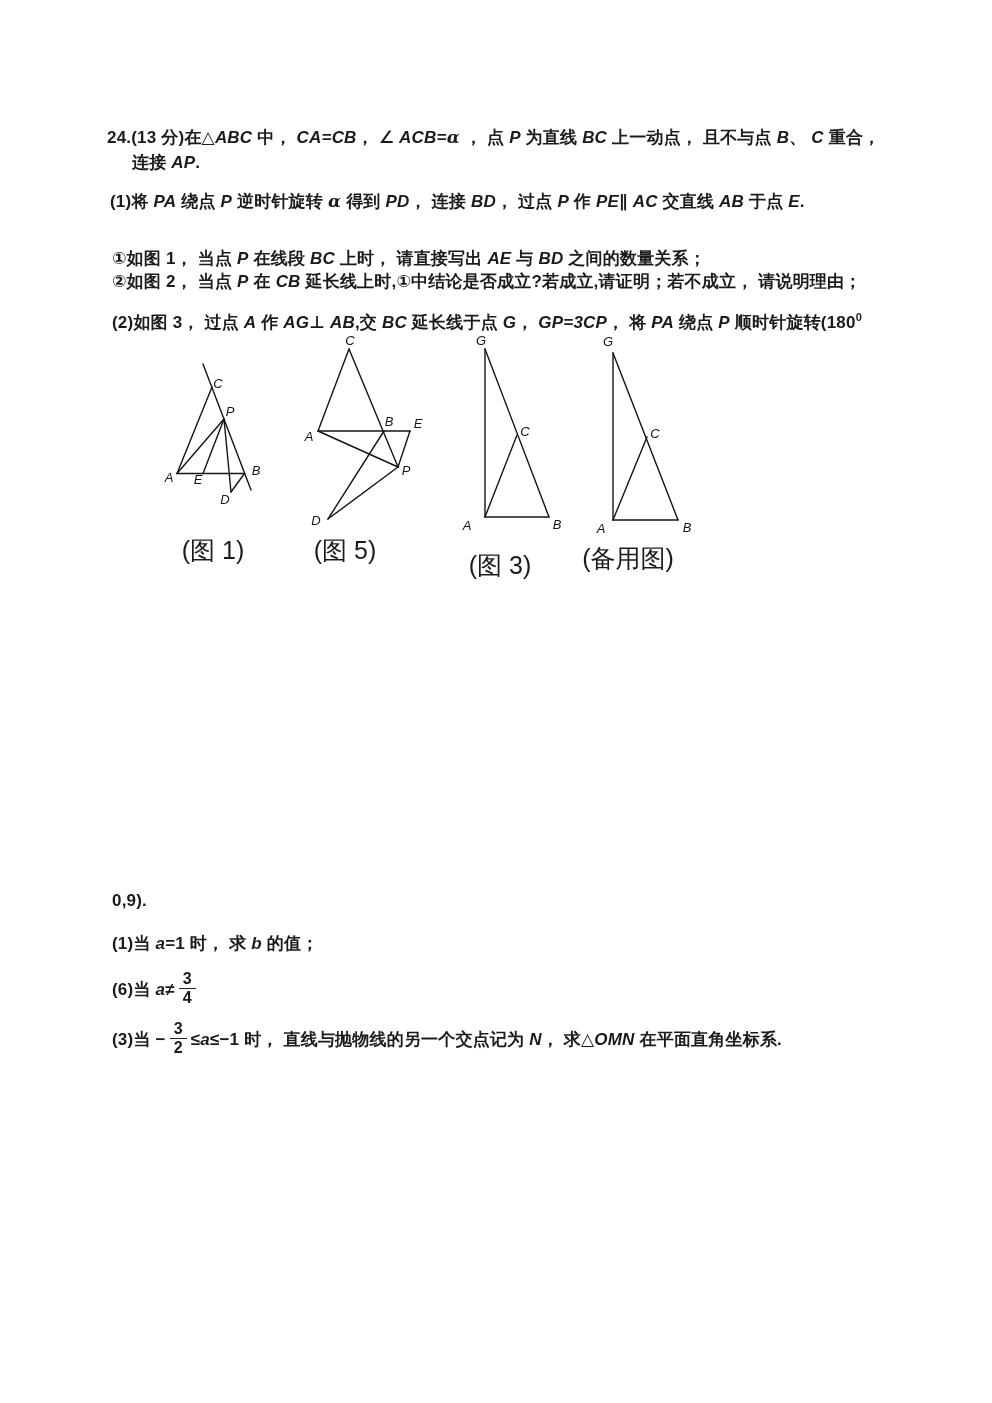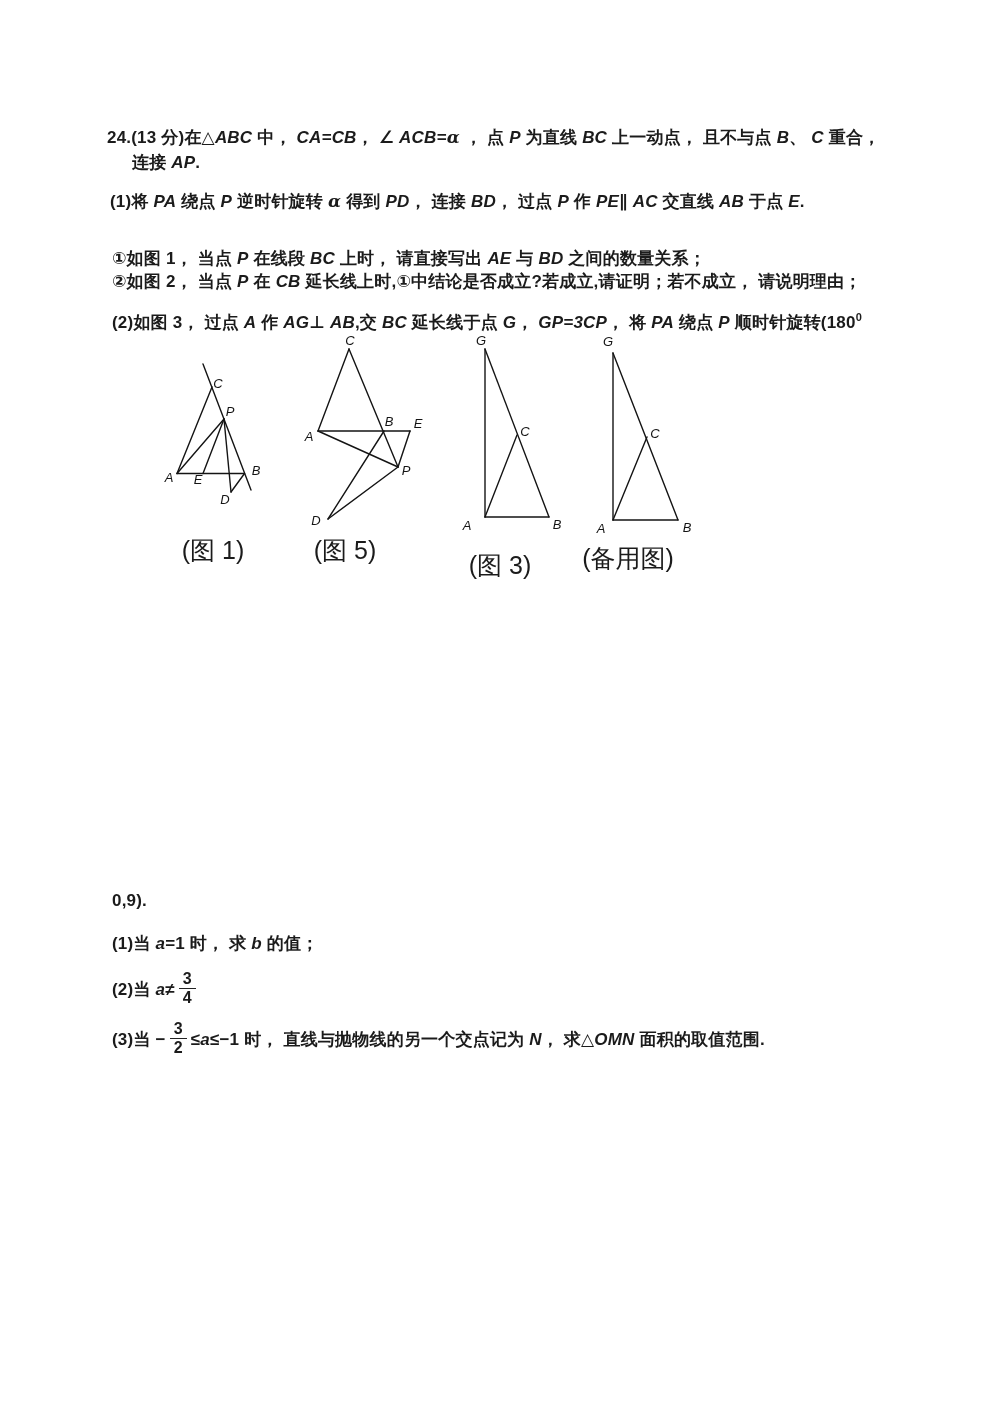--- a/index.html
+++ b/index.html
@@ -83,22 +83,22 @@
     <text x="97" y="197">B</text>
   </svg>
 
   <div class="caption" style="left:213px;top:534px">(图 1)</div>
   <div class="caption" style="left:345px;top:534px">(图 5)</div>
   <div class="caption" style="left:500px;top:549px">(图 3)</div>
   <div class="caption" style="left:628px;top:542px">(备用图)</div>
 
   <div class="line" style="left:112px;top:856px"><span>0,9).</span></div>
   <div class="line" style="left:112px;top:899px"><span>(1)当 </span><span class="v">a</span><span>=1 时， 求 </span><span class="v">b</span><span> 的值；</span></div>
-  <div class="line" style="left:112px;top:938px"><span>(2)当 </span><span class="v">a</span><span>≠</span><span class="frac">
+  <div class="line" style="left:112px;top:938px"><span>(6)当 </span><span class="v">a</span><span>≠</span><span class="frac">
         <span class="num">3</span>
         <span class="den">4</span>
       </span></div>
   <div class="line" style="left:112px;top:988px"><span>(3)当 −</span><span class="frac">
         <span class="num">3</span>
         <span class="den">2</span>
-      </span><span>≤</span><span class="v">a</span><span>≤−1 时， 直线与抛物线的另一个交点记为 </span><span class="v">N</span><span>， 求</span><span>△</span><span class="v">OMN</span><span> 面积的取值范围.</span></div>
+      </span><span>≤</span><span class="v">a</span><span>≤−1 时， 直线与抛物线的另一个交点记为 </span><span class="v">N</span><span>， 求</span><span>△</span><span class="v">OMN</span><span> 在平面直角坐标系.</span></div>
 
 </div>
 
 </body></html>

